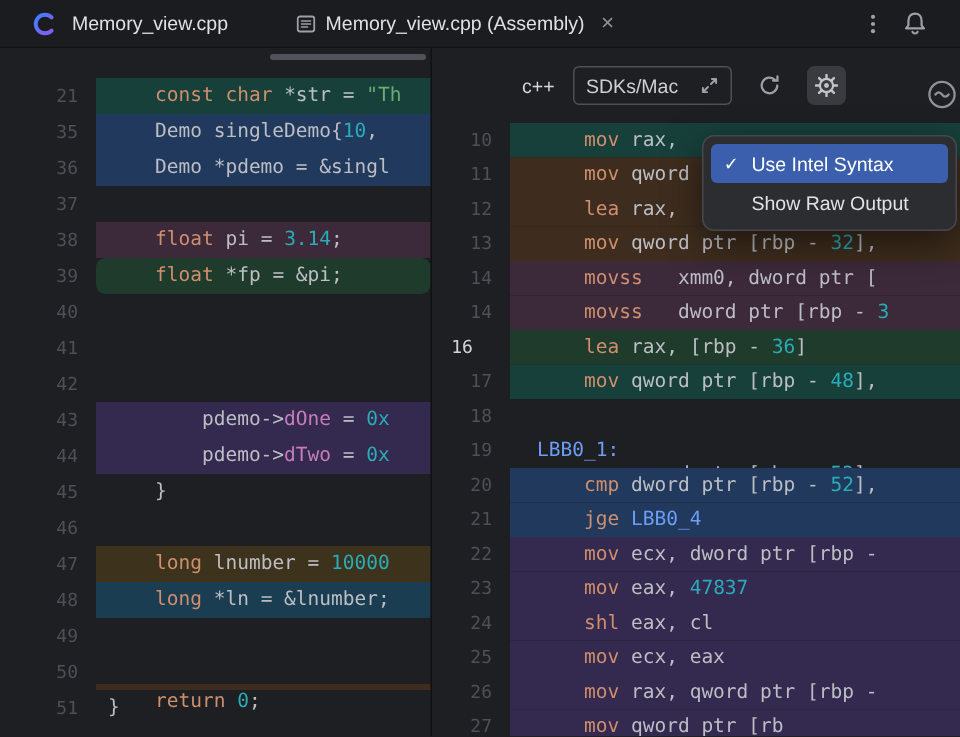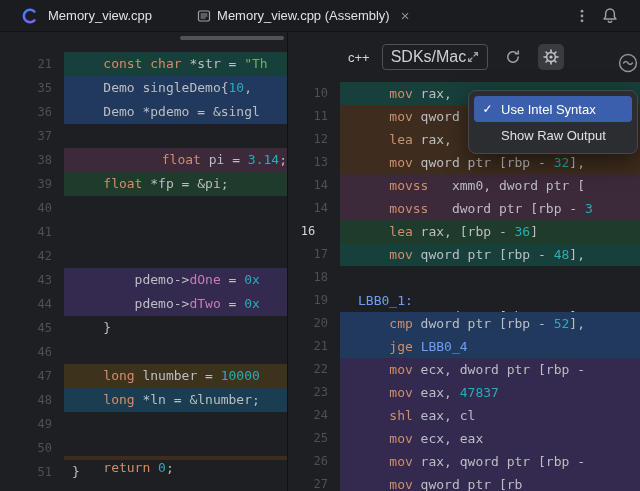--- a/index.html
+++ b/index.html
@@ -38,21 +38,21 @@
   .tok-str{color:var(--str);} .tok-lbl{color:var(--lbl);} .tok-fld{color:var(--fld);}
   
   .asm-toolbar{
     position:absolute;top:12px;left:348px;display:flex;align-items:center;gap:12px;
     z-index:4;font-family:"Liberation Sans",sans-serif;
   }
   .lang{color:#d5d7dd;font-size:13px;}
   .sdk-select{
     box-sizing:border-box;width:106px;height:26px;display:flex;align-items:center;
     justify-content:space-between;padding:0 8px;border:1px solid #4e5157;border-radius:4px;
-    background:#1e1f22;color:#ced0d6;font-size:16px;white-space:nowrap;overflow:hidden;
+    background:#1e1f22;color:#ced0d6;font-size:13px;white-space:nowrap;overflow:hidden;
   }
   .icon-btn{width:26px;height:26px;display:flex;align-items:center;justify-content:center;border-radius:5px;}
   .gear-btn{background:#393b40;}
   .editor-widget{position:absolute;top:20px;left:617px;z-index:3;}
   .hscroll{position:absolute;top:4px;left:180px;width:104px;height:4px;border-radius:2px;background:#50535a;z-index:3;}
   
   .context-menu{
     position:absolute;top:58px;left:468px;width:170px;box-sizing:border-box;
     background:#2b2d30;border:1px solid #46484e;border-radius:8px;padding:5px;z-index:6;
     box-shadow:0 8px 24px rgba(0,0,0,0.5);
@@ -122,25 +122,25 @@
       <div class="code-row">
         <span class="line-num">36</span>
         <span class="code-text" style="background: var(--hl_navy);"><span class="tok-id">    Demo *pdemo = &amp;singl</span></span>
       </div>
       <div class="code-row">
         <span class="line-num">37</span>
         <span class="code-text"></span>
       </div>
       <div class="code-row">
         <span class="line-num">38</span>
-        <span class="code-text" style="background: var(--hl_maroon); text-align: right;"><span class="tok-id">    </span><span class="tok-kw">float</span><span class="tok-id"> pi = </span><span class="tok-num">3.14</span><span class="tok-id">;</span></span>
+        <span class="code-text" style="background: var(--hl_maroon);"><span class="tok-id">    </span><span class="tok-kw">float</span><span class="tok-id"> pi = </span><span class="tok-num">3.14</span><span class="tok-id">;</span></span>
       </div>
       <div class="code-row">
         <span class="line-num">39</span>
-        <span class="code-text" style="background: var(--hl_green);"><span class="tok-id">    </span><span class="tok-kw">float</span><span class="tok-id"> *fp = &amp;pi;</span></span>
+        <span class="code-text" style="background: var(--hl_green); border-radius: 6px;"><span class="tok-id">    </span><span class="tok-kw">float</span><span class="tok-id"> *fp = &amp;pi;</span></span>
       </div>
       <div class="code-row">
         <span class="line-num">40</span>
         <span class="code-text"></span>
       </div>
       <div class="code-row">
         <span class="line-num">41</span>
         <span class="code-text"></span>
       </div>
       <div class="code-row">

